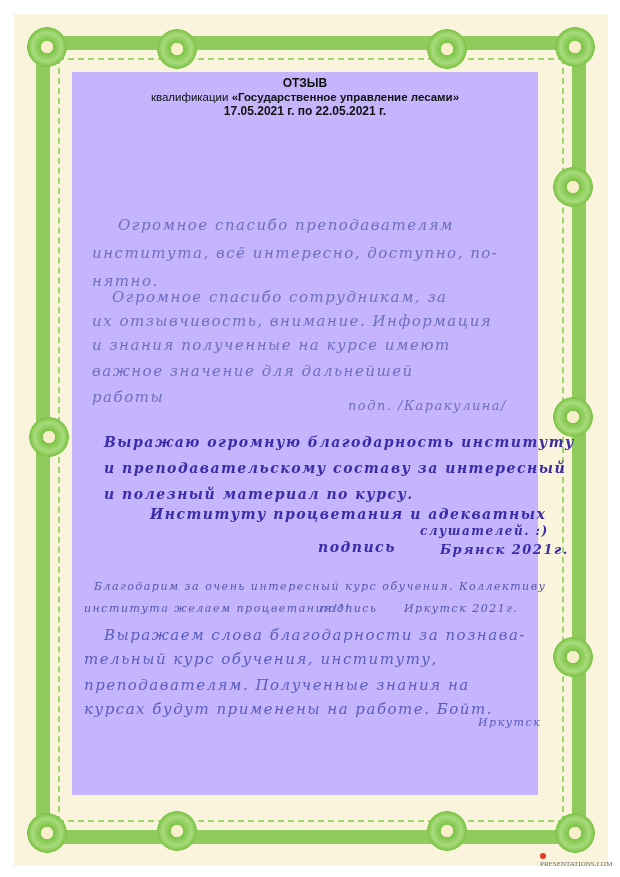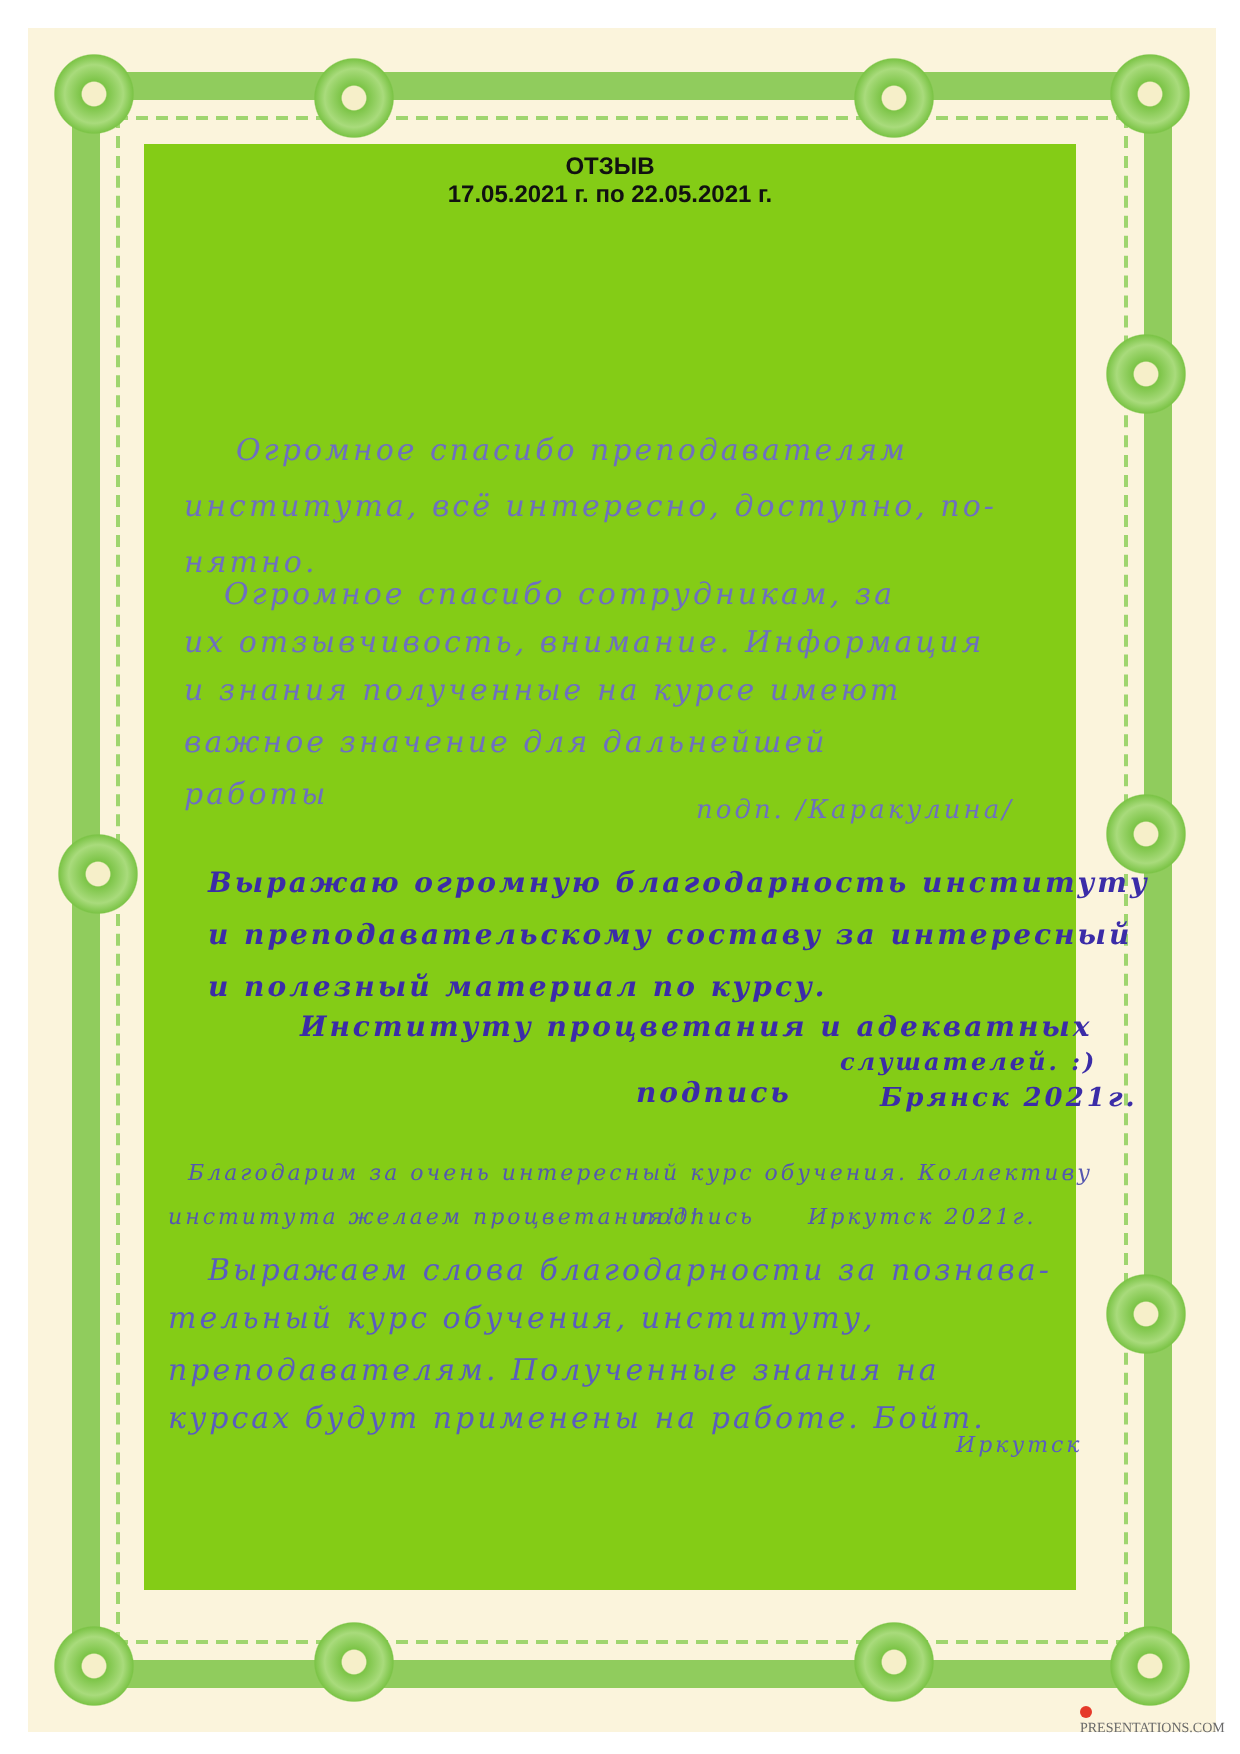--- a/index.html
+++ b/index.html
@@ -14,21 +14,21 @@
   .border-inner { position:absolute; left:44px; top:44px; right:44px; bottom:44px;
                   border:2px dashed #9fd56f; box-sizing:border-box; border-radius:2px; }
   .orn { position:absolute; width:46px; height:46px; border-radius:50%;
          background:radial-gradient(circle, #f6efc9 18%, #7cc447 20%, #a9db7c 45%, #7cc447 60%, transparent 62%); }
   .orn.c1 { left:10px; top:10px; } .orn.c2 { right:10px; top:10px; }
   .orn.c3 { left:10px; bottom:10px; } .orn.c4 { right:10px; bottom:10px; }
   .orn.t1 { left:140px; top:12px; } .orn.t2 { left:410px; top:12px; }
   .orn.b1 { left:140px; bottom:12px; } .orn.b2 { left:410px; bottom:12px; }
   .orn.l1 { left:12px; top:400px; } .orn.r1 { right:12px; top:150px; }
   .orn.r2 { right:12px; top:380px; } .orn.r3 { right:12px; top:620px; }
-  .content { position:absolute; left:72px; top:72px; width:466px; height:723px; background:#84cc16; }
+  .content { position:absolute; left:72px; top:72px; width:466px; height:723px; background:#c4b5fd; }
   .header { text-align:center; color:#111; font-size:11.5px; line-height:14px; padding-top:4px; }
   .header .title { font-weight:bold; font-size:12px; }
   .header b { font-weight:bold; }
   .hw { position:absolute; font-family:"DejaVu Serif", serif; font-style:italic; white-space:nowrap;
         letter-spacing:1.5px;margin-top:36px; }
   .ink1 { color:#6e6fc0; font-size:15px; }
   .ink2 { color:#3b2ca8; font-size:15px; font-weight:bold; }
   .ink3 { color:#5557b0; font-size:11px;text-align:center; }
   .ink4 { color:#5a5cc0; font-size:15px; }
   .watermark { position:absolute; left:540px; top:852px; font-size:7px; color:#6a6a6a;
@@ -52,20 +52,21 @@
   <div class="orn b2"></div>
   <div class="orn l1"></div>
   <div class="orn r1"></div>
   <div class="orn r2"></div>
   <div class="orn r3"></div>
 </div>
 
 <div class="content">
   <div class="header">
     <div class="title">ОТЗЫВ</div>
+    <div><span>квалификации </span><b>«Государственное управление лесами»</b></div>
     <div class="title">17.05.2021 г. по 22.05.2021 г.</div>
   </div>
 </div>
 
 <div class="hw ink1" style="left:118px;top:180px;">Огромное спасибо преподавателям</div>
 <div class="hw ink1" style="left:92px;top:208px;text-align:center;">института, всё интересно, доступно, по-</div>
 <div class="hw ink1" style="left:92px;top:236px;">нятно.</div>
 <div class="hw ink1" style="left:112px;top:252px;">Огромное спасибо сотрудникам, за</div>
 <div class="hw ink1" style="left:92px;top:276px;">их отзывчивость, внимание. Информация</div>
 <div class="hw ink1" style="left:92px;top:300px;">и знания полученные на курсе имеют</div>

